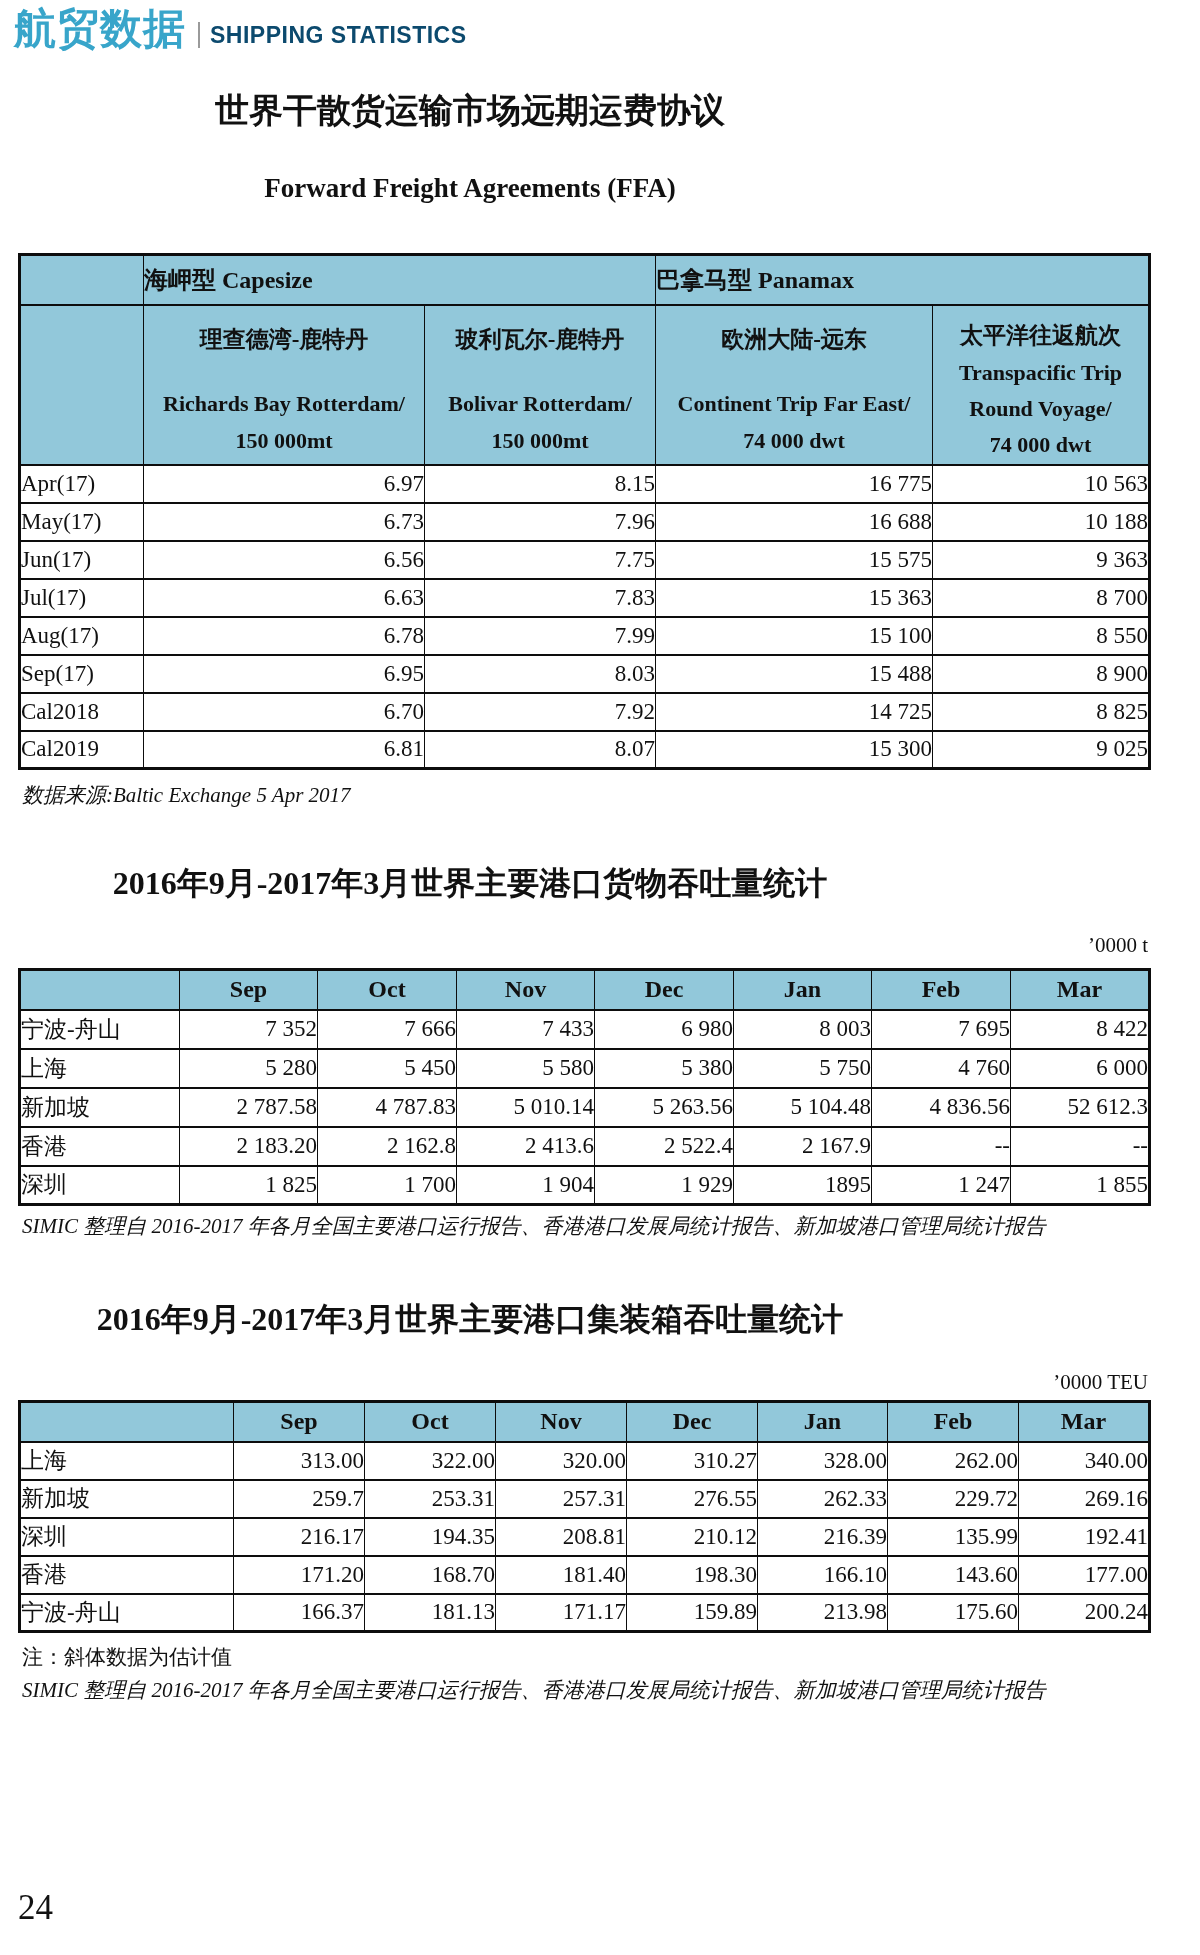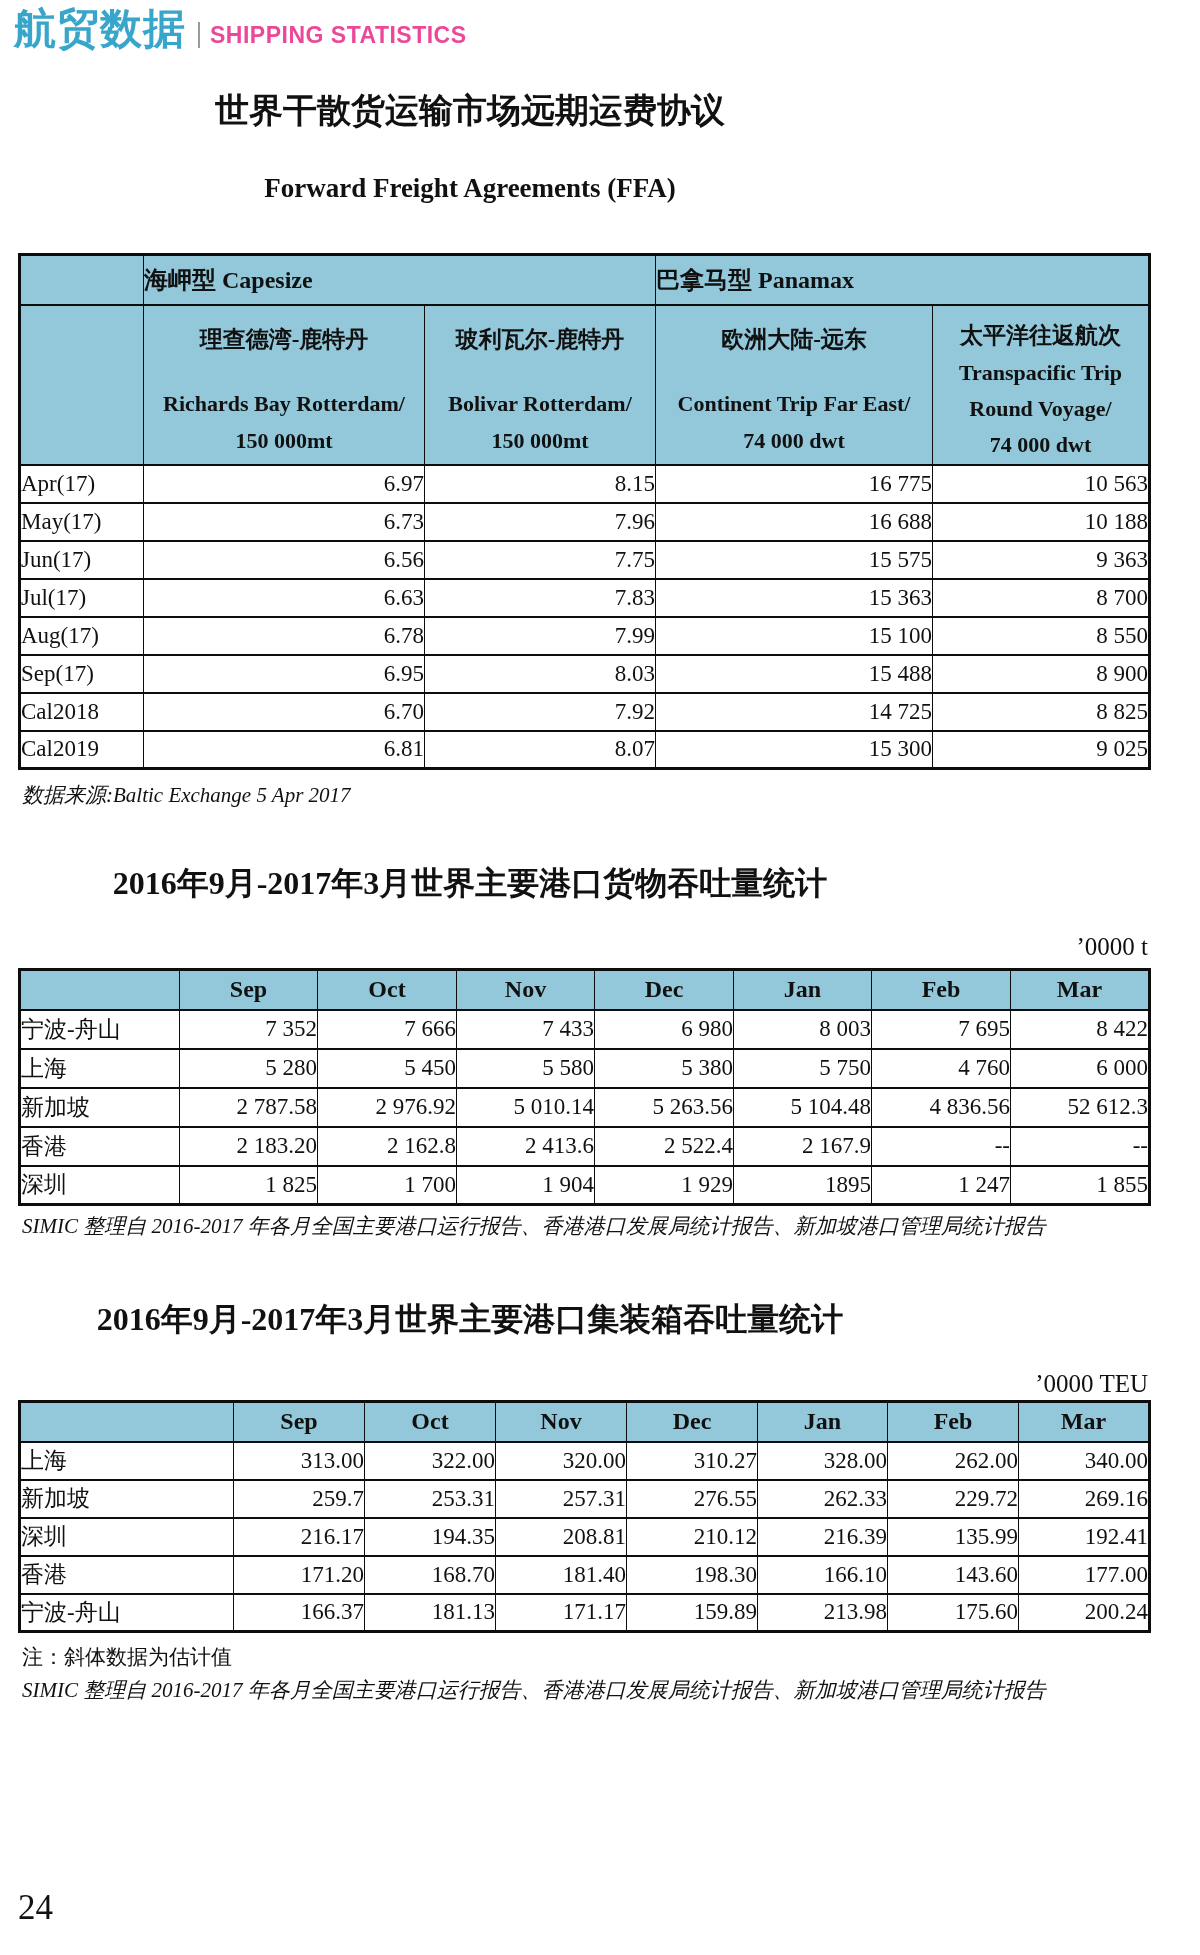--- a/index.html
+++ b/index.html
@@ -10,31 +10,31 @@
 
   
   .brand-bar { position:absolute; top:8px; left:14px; display:flex; align-items:center; }
   .brand-logo {
     font-family:"Liberation Sans", sans-serif; font-weight:700;
     font-size:42px; color:#38A5CA; letter-spacing:1px; line-height:1;
   }
   .brand-divider { width:2px; height:26px; background:#9a9a9a; margin:0 10px 0 12px; margin-top:12px; }
   .brand-subtitle {
     font-family:"Liberation Sans", sans-serif; font-weight:700;
-    font-size:23px; color:#ec4899; letter-spacing:0.5px; margin-top:12px;
+    font-size:23px; color:#0c4a6e; letter-spacing:0.5px; margin-top:12px;
   }
 
   
   .title-band { position:absolute; left:0; width:940px; text-align:center; font-weight:700; }
   .ffa-title-zh { top:88px; font-size:34px; }
   .ffa-title-en { top:173px; font-size:27px; }
   .cargo-title { top:862px; font-size:32px; }
   .container-title { top:1298px; font-size:32px; }
 
-  .unit-label { position:absolute; right:52px; font-size:25px; color:#111; }
+  .unit-label { position:absolute; right:52px; font-size:21px; color:#111; }
   .cargo-unit { top:933px; }
   .container-unit { top:1370px; }
 
   
   table.t {
     position:absolute; left:18px; width:1130px;
     border-collapse:collapse; table-layout:fixed;
     border:3px solid #0d0d0d; font-size:23px;
   }
   table.t td {
@@ -237,21 +237,21 @@
       <td class="val">5 450</td>
       <td class="val">5 580</td>
       <td class="val">5 380</td>
       <td class="val">5 750</td>
       <td class="val">4 760</td>
       <td class="val">6  000</td>
     </tr>
     <tr class="data">
       <td class="rowlabel">新加坡</td>
       <td class="val">2 787.58</td>
-      <td class="val">2 976.92</td>
+      <td class="val">4 787.83</td>
       <td class="val">5 010.14</td>
       <td class="val">5 263.56</td>
       <td class="val">5 104.48</td>
       <td class="val">4  836.56</td>
       <td class="val">52 612.3</td>
     </tr>
     <tr class="data">
       <td class="rowlabel">香港</td>
       <td class="val">2 183.20</td>
       <td class="val">2 162.8</td>

